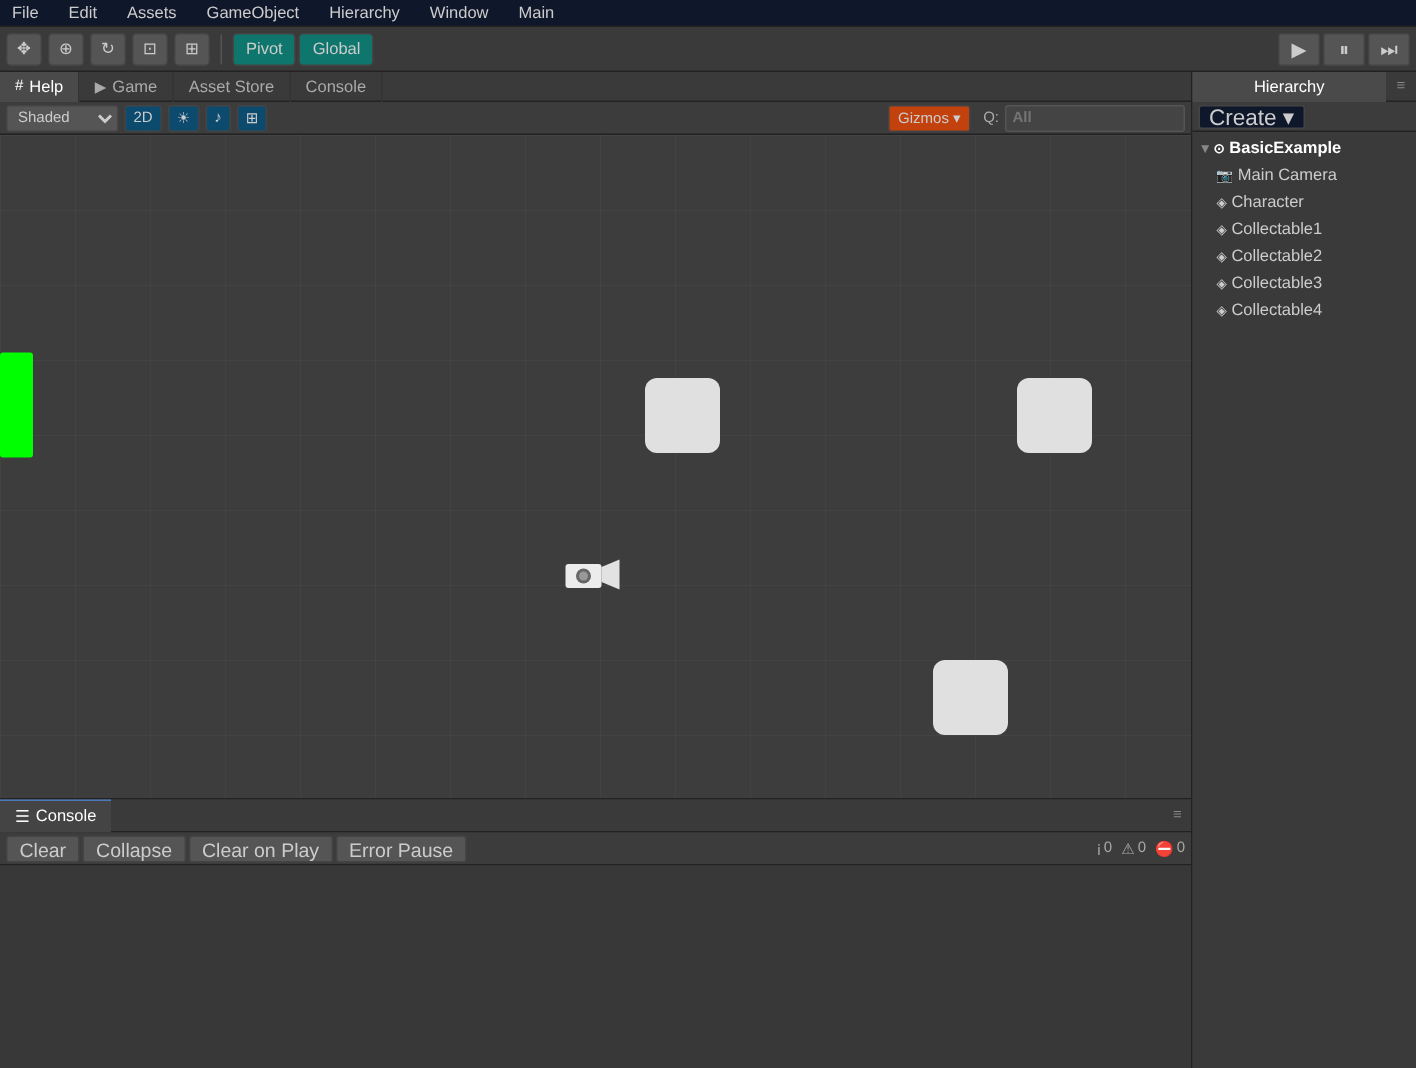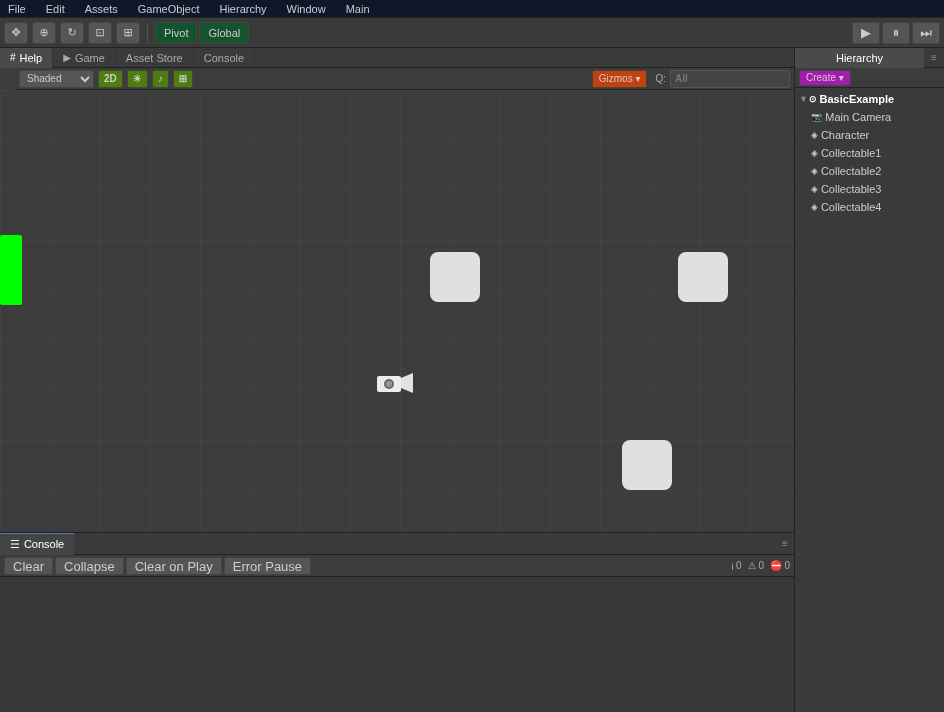--- a/index.html
+++ b/index.html
@@ -8,40 +8,40 @@
     
     #menu-bar { display: flex; align-items: center; background: #0f172a; height: 18px; border-bottom: 1px solid #222; padding: 0 4px; gap: 12px; }
     .menu-item { font-size: 11px; color: #ccc; cursor: pointer; padding: 0 4px; }
 
     
     #toolbar { display: flex; align-items: center; background: #3a3a3a; height: 30px; border-bottom: 1px solid #222; padding: 0 4px; gap: 4px; }
     .toolbar-btn { background: #555; border: 1px solid #444; border-radius: 3px; color: #ccc; font-size: 11px; padding: 2px 6px; cursor: pointer; display: flex; align-items: center; gap: 3px; height: 22px; }
     .toolbar-btn.icon-only { width: 24px; padding: 2px; justify-content: center; }
     .toolbar-separator { width: 1px; background: #555; height: 20px; margin: 0 3px; }
     .pivot-global { display: flex; gap: 2px; }
-    .transform-btn { background: #14532d; border: 1px solid #444; border-radius: 3px; color: #ccc; font-size: 11px; padding: 2px 8px; cursor: pointer; height: 22px; }
+    .transform-btn { background: #0f766e; border: 1px solid #444; border-radius: 3px; color: #ccc; font-size: 11px; padding: 2px 8px; cursor: pointer; height: 22px; }
     .play-controls { display: flex; gap: 2px; margin-left: auto; }
     .play-btn { background: #555; border: 1px solid #444; color: #ccc; width: 28px; height: 22px; display: flex; align-items: center; justify-content: center; cursor: pointer; border-radius: 2px; font-size: 13px; }
 
     
     #main { display: flex; height: calc(712px - 18px - 30px); }
 
     
     #left-area { display: flex; flex-direction: column; flex: 1; }
 
     
     #scene-tabs { display: flex; align-items: center; background: #3a3a3a; height: 20px; border-bottom: 1px solid #222; }
     .scene-tab { padding: 0 10px; height: 20px; display: flex; align-items: center; font-size: 11px; color: #aaa; cursor: pointer; border-right: 1px solid #333; }
     .scene-tab.active { background: #4a4a4a; color: #fff; }
     .scene-tab-icon { margin-right: 4px; font-size: 10px; }
 
     
-    #scene-toolbar { display: flex; align-items: center; background: #3c3c3c; height: 22px; border-bottom: 1px solid #222; padding: 0 4px; gap: 4px; margin-left: 15px; }
+    #scene-toolbar { display: flex; align-items: center; background: #3c3c3c; height: 22px; border-bottom: 1px solid #222; padding: 0 4px; gap: 4px; }
     .shaded-select { background: #555; border: 1px solid #444; color: #ccc; font-size: 10px; height: 18px; border-radius: 2px; padding: 0 3px; }
-    .scene-tool-btn { background: #4d7c0f; border: 1px solid #444; color: #ccc; font-size: 10px; padding: 1px 5px; height: 18px; border-radius: 2px; cursor: pointer; display: flex; align-items: center; gap: 2px; font-weight: bold; }
+    .scene-tool-btn { background: #0c4a6e; border: 1px solid #444; color: #ccc; font-size: 10px; padding: 1px 5px; height: 18px; border-radius: 2px; cursor: pointer; display: flex; align-items: center; gap: 2px; }
     .gizmos-btn { background: #c2410c; border: 1px solid #444; color: #ccc; font-size: 10px; padding: 1px 6px; height: 18px; border-radius: 2px; cursor: pointer; margin-left: auto; }
     .search-box { background: #444; border: 1px solid #555; color: #ccc; font-size: 10px; height: 18px; padding: 0 4px; border-radius: 2px; width: 120px; font-weight: bold; }
 
     
     #scene-view { flex: 1; background: #3d3d3d; position: relative; overflow: hidden; }
     .grid-bg { position: absolute; inset: 0; background-image: linear-gradient(rgba(80,80,80,0.3) 1px, transparent 1px), linear-gradient(90deg, rgba(80,80,80,0.3) 1px, transparent 1px); background-size: 50px 50px; }
     .scene-object { position: absolute; background: #e0e0e0; border-radius: 8px; }
     .green-rect { position: absolute; left: 0; top: 145px; width: 22px; height: 70px; background: #00ff00; border-radius: 2px; }
     .camera-icon { position: absolute; left: 375px; top: 278px; width: 40px; height: 30px; display: flex; align-items: center; justify-content: center; }
 
@@ -57,21 +57,21 @@
     .console-status { margin-left: auto; display: flex; align-items: center; gap: 6px; font-size: 10px; color: #aaa; }
     .status-badge { display: flex; align-items: center; gap: 2px; }
     #console-content { flex: 1; background: #383838; }
 
     
     #right-panel { width: 150px; background: #3a3a3a; border-left: 1px solid #222; display: flex; flex-direction: column; }
     #hierarchy-tab-bar { display: flex; align-items: center; background: #3a3a3a; height: 20px; border-bottom: 1px solid #222; }
     .hierarchy-tab { flex: 1; height: 20px; display: flex; align-items: center; justify-content: center; font-size: 11px; color: #fff; background: #4a4a4a; cursor: pointer; }
     .hierarchy-menu { width: 20px; height: 20px; display: flex; align-items: center; justify-content: center; cursor: pointer; color: #888; font-size: 10px; }
     #hierarchy-create-bar { background: #3c3c3c; height: 20px; display: flex; align-items: center; border-bottom: 1px solid #222; padding: 0 4px; }
-    .create-btn { background: #a21caf; border: 1px solid #444; color: #ccc; font-size: 10px; padding: 1px 6px; height: 16px; border-radius: 2px; cursor: pointer; display: flex; align-items: center; gap: 2px; }
+    .create-btn { background: #0f172a; border: 1px solid #444; color: #ccc; font-size: 15px; padding: 1px 6px; height: 16px; border-radius: 2px; cursor: pointer; display: flex; align-items: center; gap: 2px; }
     #hierarchy-content { flex: 1; background: #3a3a3a; padding: 2px 0; }
     .hierarchy-item { display: flex; align-items: center; height: 18px; padding: 0 4px; cursor: pointer; font-size: 11px; color: #ccc; }
     .hierarchy-item.root { color: #fff; font-weight: bold; }
     .hierarchy-indent { width: 12px; display: inline-block; }
     .hierarchy-arrow { width: 10px; display: inline-block; font-size: 9px; color: #888; }
     .hierarchy-icon { margin-right: 3px; font-size: 9px; }
   </style>
 </head>
 <body>
 

